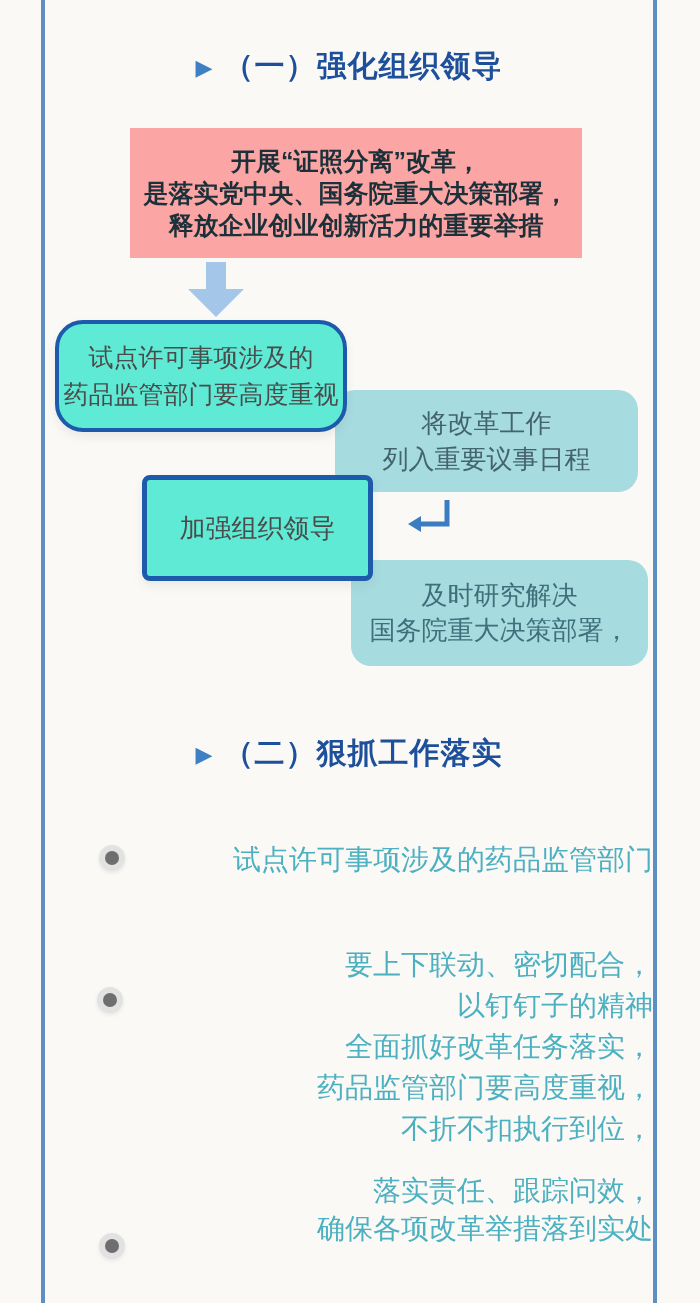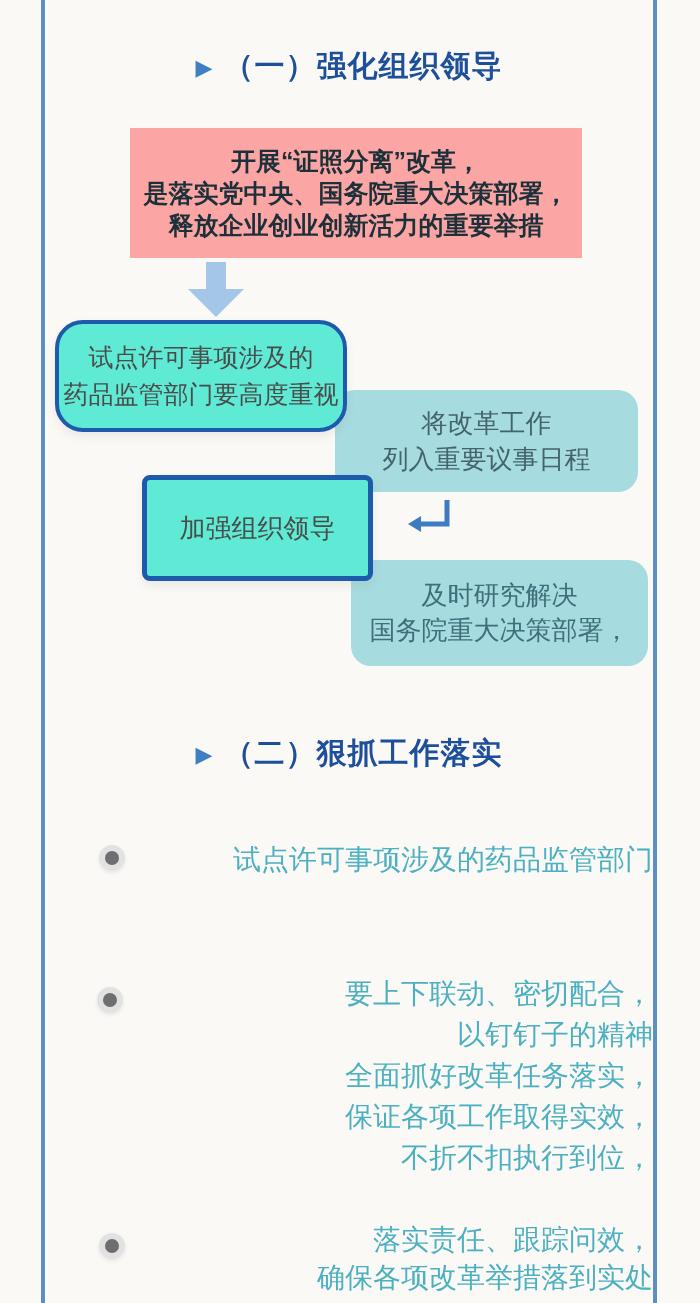--- a/index.html
+++ b/index.html
@@ -54,22 +54,22 @@
     background:#e2e2e2;display:flex;align-items:center;justify-content:center;
     box-shadow:0 2px 4px rgba(0,0,0,0.08);
   }
   .bullet .dot{width:14px;height:14px;border-radius:50%;background:#6e6e6e;}
 
   .bullet-text{
     position:absolute;left:130px;width:523px;text-align:right;
     color:#4db0c1;font-size:28px;
   }
   #bullet-text-1{top:840px;line-height:40px;}
-  #bullet-text-2{top:944px;line-height:41px;margin-top:29px;}
-  #bullet-text-3{top:1221px;line-height:38px;}
+  #bullet-text-2{top:944px;line-height:41px;}
+  #bullet-text-3{top:1172px;line-height:38px;}
 
   .ln{display:block;}
 </style>
 </head>
 <body>
 
 <div id="canvas">
 
   <div class="vline left"></div>
   <div class="vline right"></div>
@@ -126,21 +126,21 @@
     <span class="ln">试点许可事项涉及的药品监管部门</span>
   </div>
 
   <div class="bullet" style="left:97px;top:987px;">
     <div class="dot"></div>
   </div>
   <div id="bullet-text-2" class="bullet-text">
     <span class="ln">要上下联动、密切配合，</span>
     <span class="ln">以钉钉子的精神</span>
     <span class="ln">全面抓好改革任务落实，</span>
-    <span class="ln">保证各项工作取得实效，</span>
+    <span class="ln">药品监管部门要高度重视，</span>
     <span class="ln">不折不扣执行到位，</span>
   </div>
 
   <div class="bullet" style="left:99px;top:1233px;">
     <div class="dot"></div>
   </div>
   <div id="bullet-text-3" class="bullet-text">
     <span class="ln">落实责任、跟踪问效，</span>
     <span class="ln">确保各项改革举措落到实处</span>
   </div>

